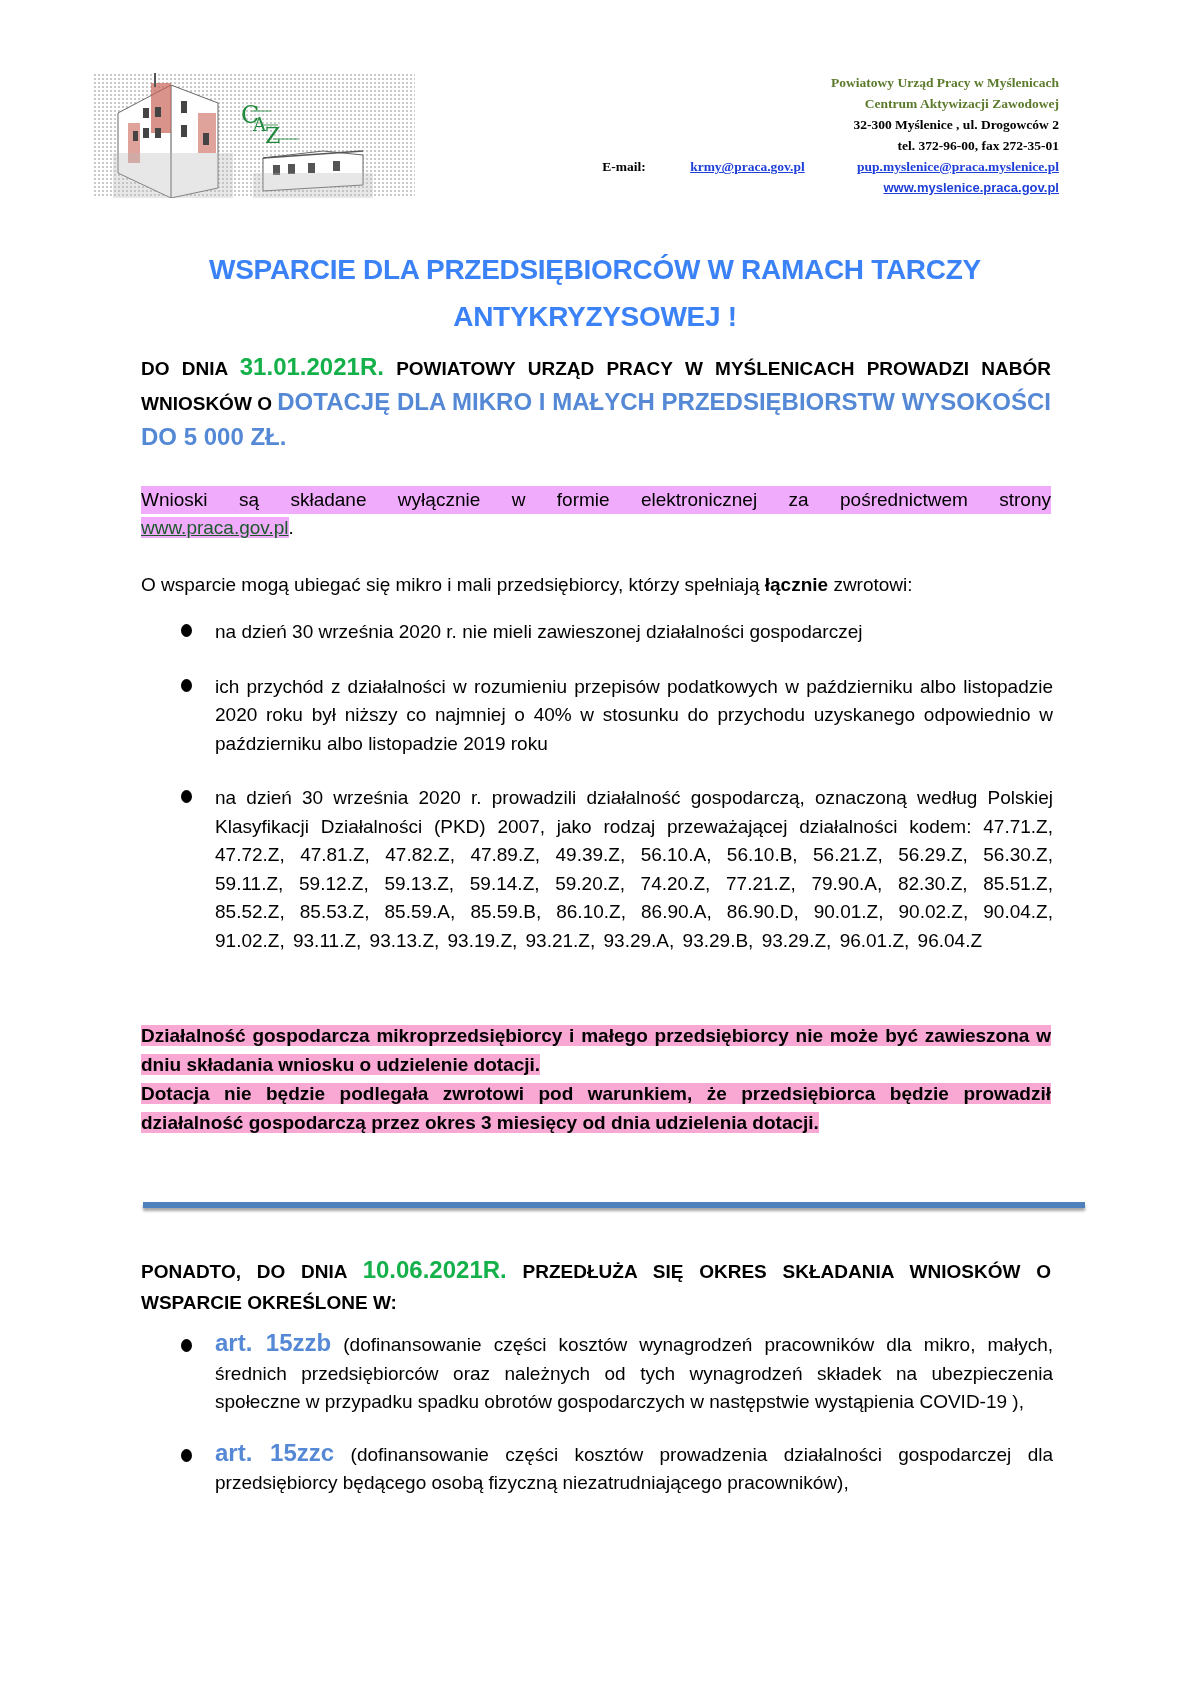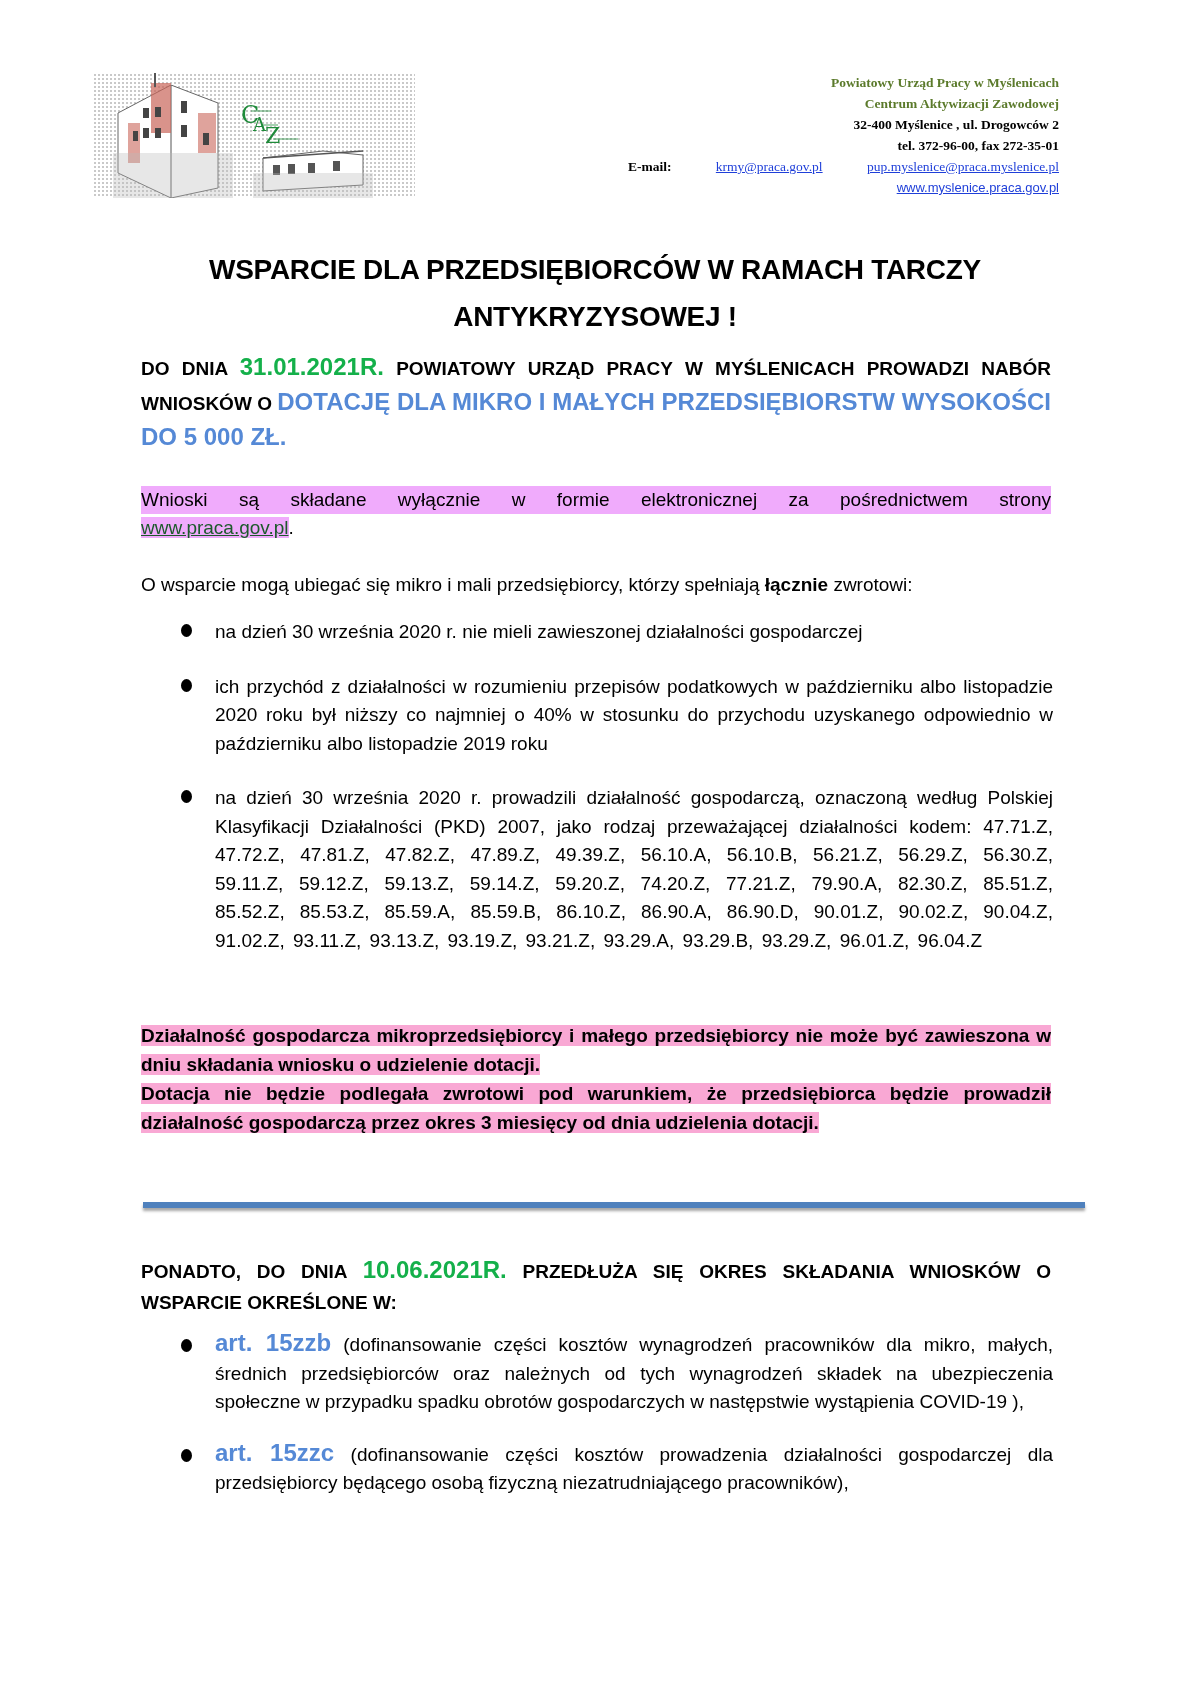--- a/index.html
+++ b/index.html
@@ -10,29 +10,29 @@
   
   .logo { position: absolute; left: 93px; top: 73px; width: 322px; height: 125px;
           background-image: radial-gradient(#c9c9c9 0.8px, transparent 1px);
           background-size: 4px 4px; }
   .logo svg { position: absolute; left: 0; top: 0; }
   .org { position: absolute; right: 132px; top: 72px; text-align: right;
          font-family: "Liberation Serif", "DejaVu Serif", serif; font-weight: bold;
          font-size: 13.5px; line-height: 21px; }
   .org .green { color: #5b7a2b; }
   .org .line { display: block; }
-  .org a { color: #1f3fd9; text-decoration: underline; font-weight: normal; padding-left: 39px; }
+  .org a { color: #1f3fd9; text-decoration: underline; font-weight: bold; padding-left: 39px; }
   .org .web { font-family: "Liberation Sans", sans-serif; font-weight: normal; font-size: 13px; }
   .org .web a { font-family: "Liberation Sans", sans-serif; }
   .org .mailrow a { font-family: "Liberation Serif", serif; margin-left: 2px; }
-  .org .mailrow a + a { margin-left: 2px; text-align: center; }
+  .org .mailrow a + a { margin-left: 10px; text-align: center; }
 
   
   .title { position: absolute; left: 140px; width: 910px; top: 246px; text-align: center;
-           color: #000000; font-weight: bold; font-size: 28px; line-height: 47px;
+           color: #3b82f6; font-weight: bold; font-size: 28px; line-height: 47px;
            letter-spacing: -0.3px; }
 
   .content { position: absolute; left: 141px; width: 910px; }
   .p1 { top: 350px; font-weight: bold; font-size: 19px; line-height: 33px; text-align: justify; }
   .p1 .green-big { color: #14b04a; font-size: 24px; }
   .p1 .blue-big { color: #5589d6; font-size: 24px; }
 
   .highlight-green { background: #f0abfc; }
   .p2 { top: 486px; font-size: 19px; line-height: 28px; text-align: justify; }
   .p2 a { color: #1c5a2b; font-weight: normal; text-decoration: underline; }
@@ -102,21 +102,21 @@
       <text x="172" y="70" fill="#1f8a3a" font-size="22" font-family="DejaVu Serif, serif">Z</text>
       <line x1="158" y1="38" x2="178" y2="38" stroke="#1f8a3a" stroke-width="0.8"></line>
       <line x1="168" y1="52" x2="185" y2="52" stroke="#1f8a3a" stroke-width="0.8"></line>
       <line x1="180" y1="66" x2="205" y2="66" stroke="#1f8a3a" stroke-width="0.8"></line>
     </svg>
   </div>
 
   <div class="org">
     <span class="line green">Powiatowy Urząd Pracy w Myślenicach</span>
     <span class="line green">Centrum Aktywizacji Zawodowej</span>
-    <span class="line">32-400 Myślenice , ul. Drogowców 2</span>
+    <span class="line">32-300 Myślenice , ul. Drogowców 2</span>
     <span class="line">tel. 372-96-00, fax 272-35-01</span>
     <span class="line mailrow">
       <span>E-mail:</span>
       <a href="#">krmy@praca.gov.pl</a>
       <a href="#">pup.myslenice@praca.myslenice.pl</a>
     </span>
     <span class="line web">
       <a href="#">www.myslenice.praca.gov.pl</a>
     </span>
   </div>

